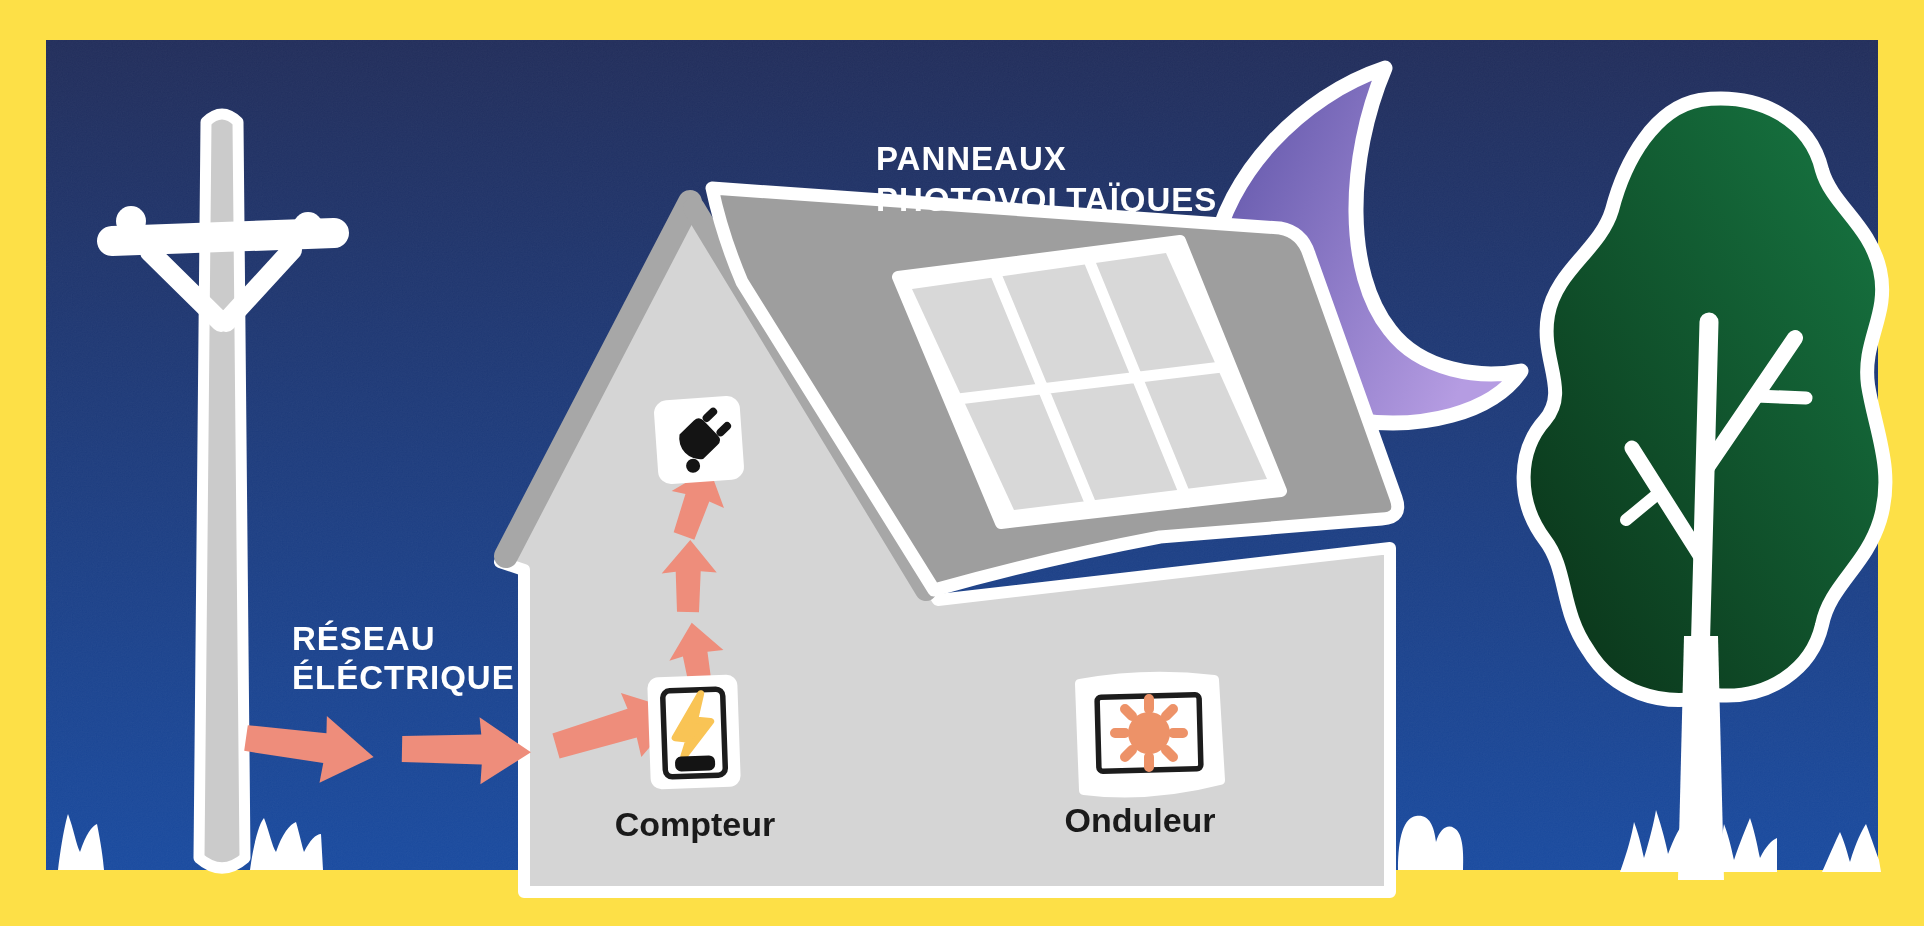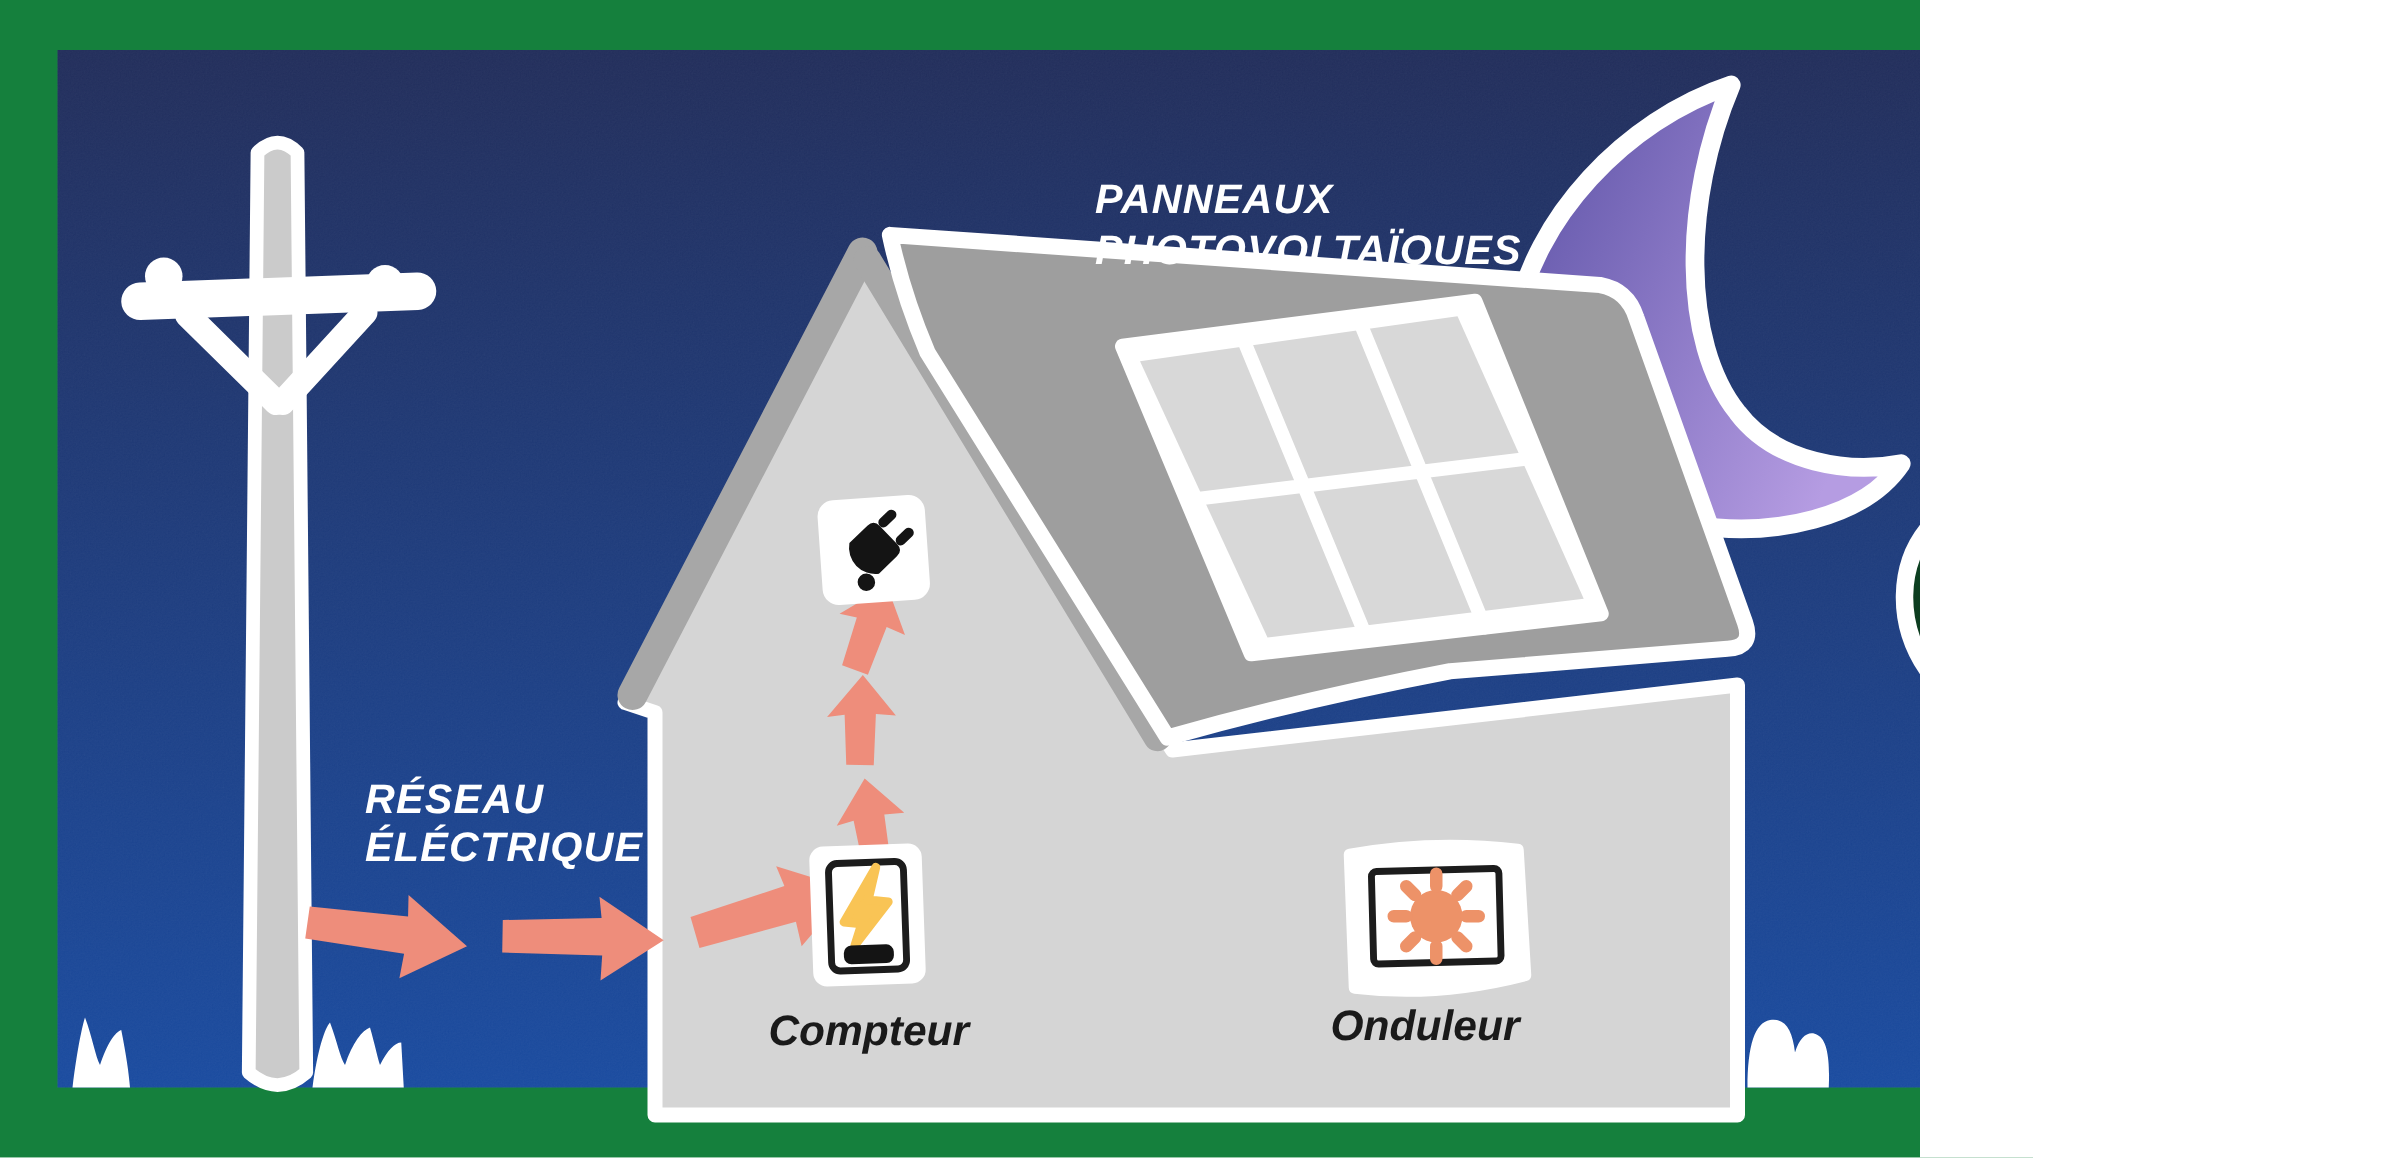--- a/index.html
+++ b/index.html
@@ -1,16 +1,16 @@
 <!DOCTYPE html>
 <html><head>
 <meta charset="utf-8">
 <style>
   html,body{margin:0;padding:0;background:#ffffff;}
-  .stage{width:1536px;height:926px;position:relative;background:#15803d;overflow:hidden;font-style:italic;}
+  .stage{width:1924px;height:926px;position:relative;background:#fde047;overflow:hidden;}
   svg{display:block;}
   .white-fill{fill:#ffffff;}
   .white-stroke{stroke:#ffffff;}
   .outlined{stroke:#ffffff;stroke-linejoin:round;}
   .ink{fill:#141414;}
   .ink-stroke{stroke:#1c1c1c;fill:#ffffff;}
   .lbl-up{font-family:"Liberation Sans",sans-serif;font-weight:700;font-size:33px;letter-spacing:1px;}
   .lbl-dark{font-family:"Liberation Sans",sans-serif;font-weight:700;font-size:34px;}
 </style>
 </head>

